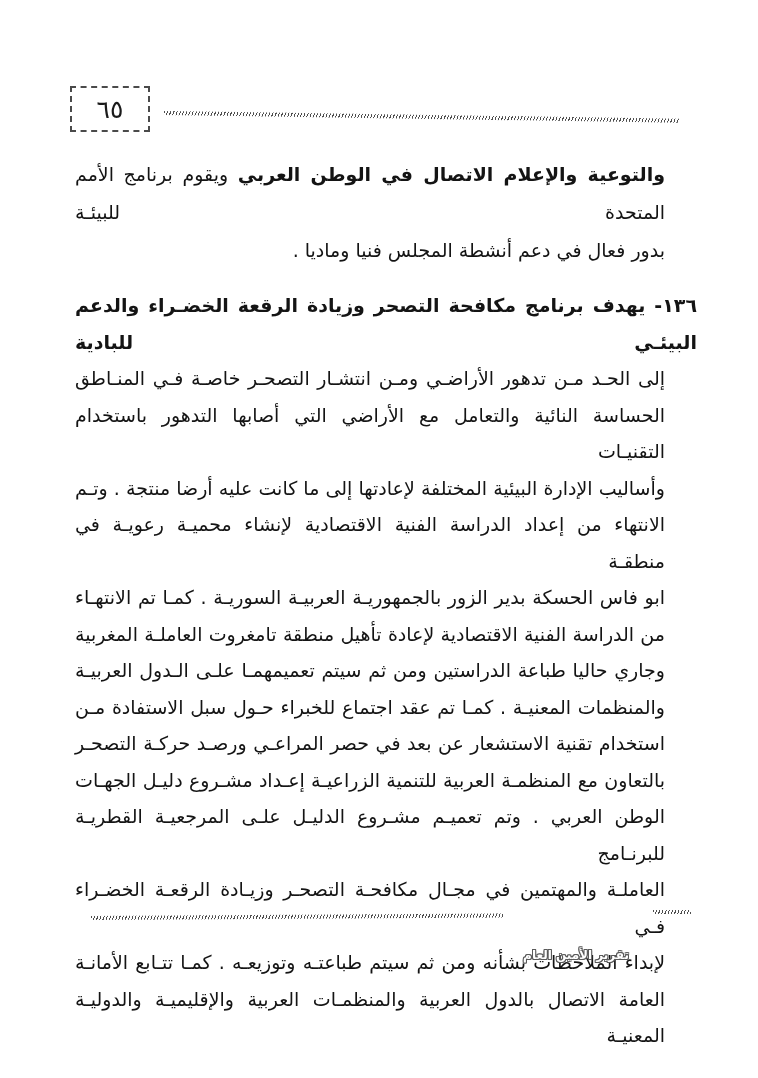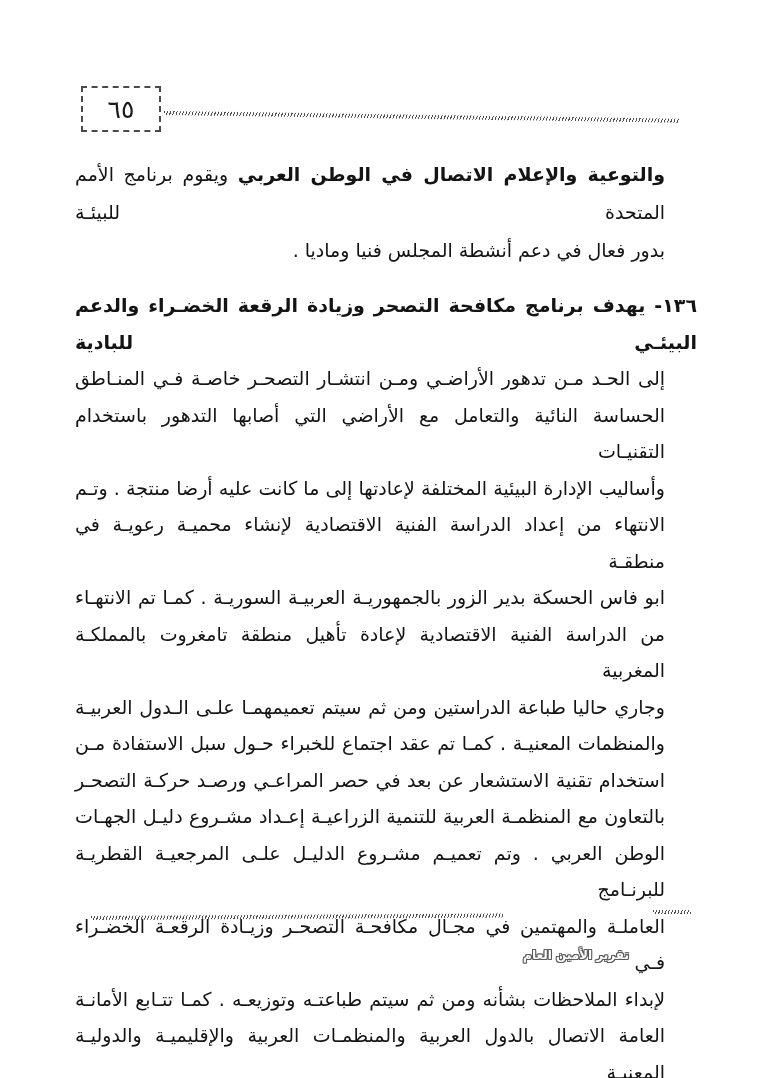--- a/index.html
+++ b/index.html
@@ -12,21 +12,21 @@
     width: 758px;
     height: 1078px;
     background: #ffffff;
     overflow: hidden;
     font-family: "DejaVu Sans", sans-serif;
     color: #111;
   }
   
   .pagenum-box {
     position: absolute;
-    left: 81px;
+    left: 70px;
     top: 86px;
     width: 80px;
     height: 46px;
     border: 2px dashed #4a4a4a;
     box-sizing: border-box;
     display: flex;
     align-items: center;
     justify-content: center;
   }
   .pagenum {
@@ -120,21 +120,21 @@
       <div class="line">بدور فعال في دعم أنشطة المجلس فنيا وماديا .</div>
     </div>
 
     <div class="p136">
       <div class="line justify hang">١٣٦- يهدف برنامج مكافحة التصحر وزيادة الرقعة الخضـراء والدعم البيئـي للبادية</div>
       <div class="line justify">إلى الحـد مـن تدهور الأراضـي ومـن انتشـار التصحـر خاصـة فـي المنـاطق</div>
       <div class="line justify">الحساسة النائية والتعامل مع الأراضي التي أصابها التدهور باستخدام التقنيـات</div>
       <div class="line justify">وأساليب الإدارة البيئية المختلفة لإعادتها إلى ما كانت عليه أرضا منتجة . وتـم</div>
       <div class="line justify">الانتهاء من إعداد الدراسة الفنية الاقتصادية لإنشاء محميـة رعويـة في منطقـة</div>
       <div class="line justify">ابو فاس الحسكة بدير الزور بالجمهوريـة العربيـة السوريـة . كمـا تم الانتهـاء</div>
-      <div class="line justify">من الدراسة الفنية الاقتصادية لإعادة تأهيل منطقة تامغروت بالمملكـة المغربية</div>
+      <div class="line justify">من الدراسة الفنية الاقتصادية لإعادة تأهيل منطقة تامغروت العاملـة المغربية</div>
       <div class="line justify">وجاري حاليا طباعة الدراستين ومن ثم سيتم تعميمهمـا علـى الـدول العربيـة</div>
       <div class="line justify">والمنظمات المعنيـة . كمـا تم عقد اجتماع للخبراء حـول سبل الاستفادة مـن</div>
       <div class="line justify">استخدام تقنية الاستشعار عن بعد في حصر المراعـي ورصـد حركـة التصحـر</div>
       <div class="line justify">بالتعاون مع المنظمـة العربية للتنمية الزراعيـة إعـداد مشـروع دليـل الجهـات</div>
       <div class="line justify">الوطن العربي . وتم تعميـم مشـروع الدليـل علـى المرجعيـة القطريـة للبرنـامج</div>
       <div class="line justify">العاملـة والمهتمين في مجـال مكافحـة التصحـر وزيـادة الرقعـة الخضـراء فـي</div>
       <div class="line justify">لإبداء الملاحظات بشأنه ومن ثم سيتم طباعتـه وتوزيعـه . كمـا تتـابع الأمانـة</div>
       <div class="line justify">العامة الاتصال بالدول العربية والمنظمـات العربية والإقليميـة والدوليـة المعنيـة</div>
 
     </div>

